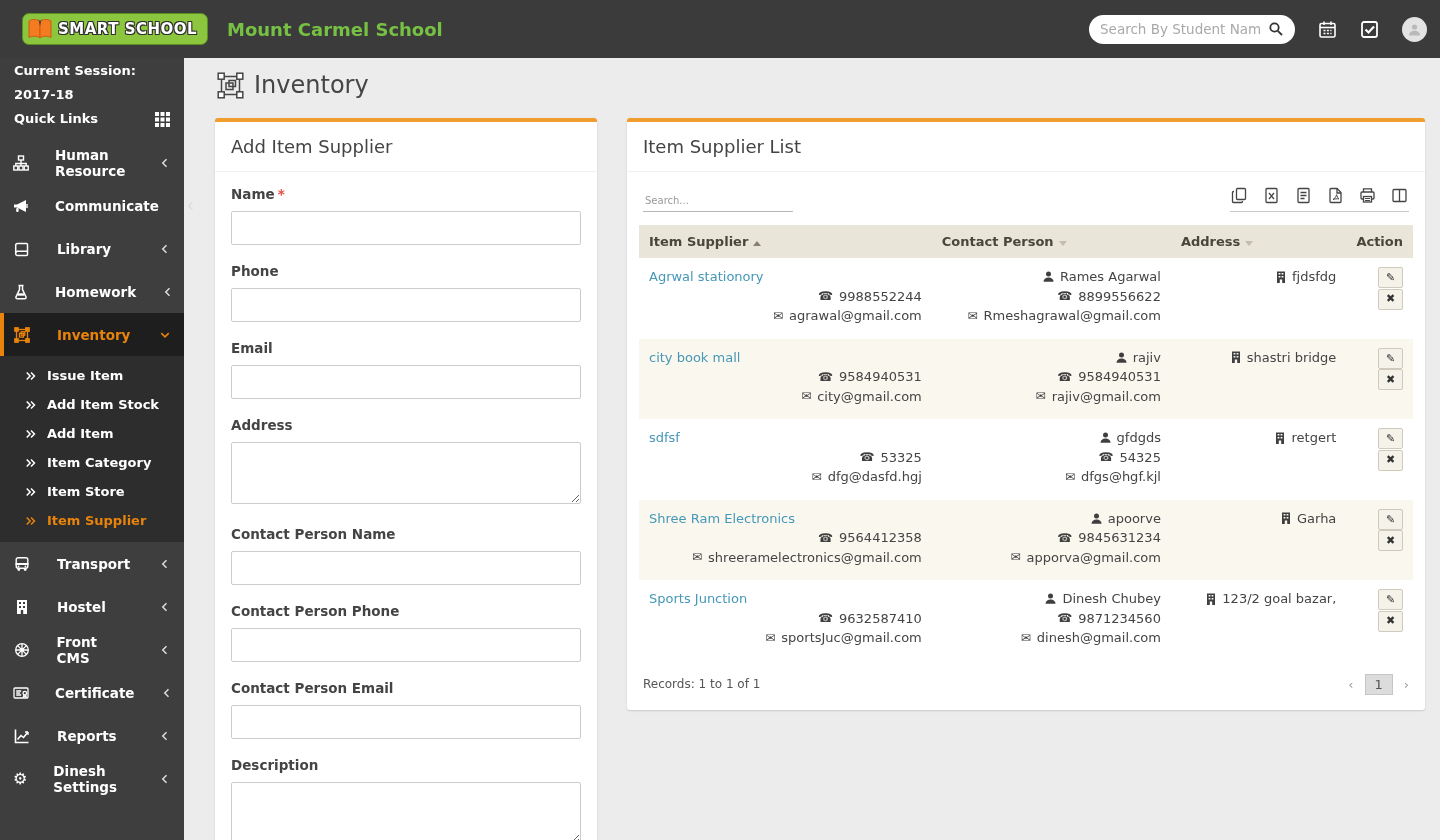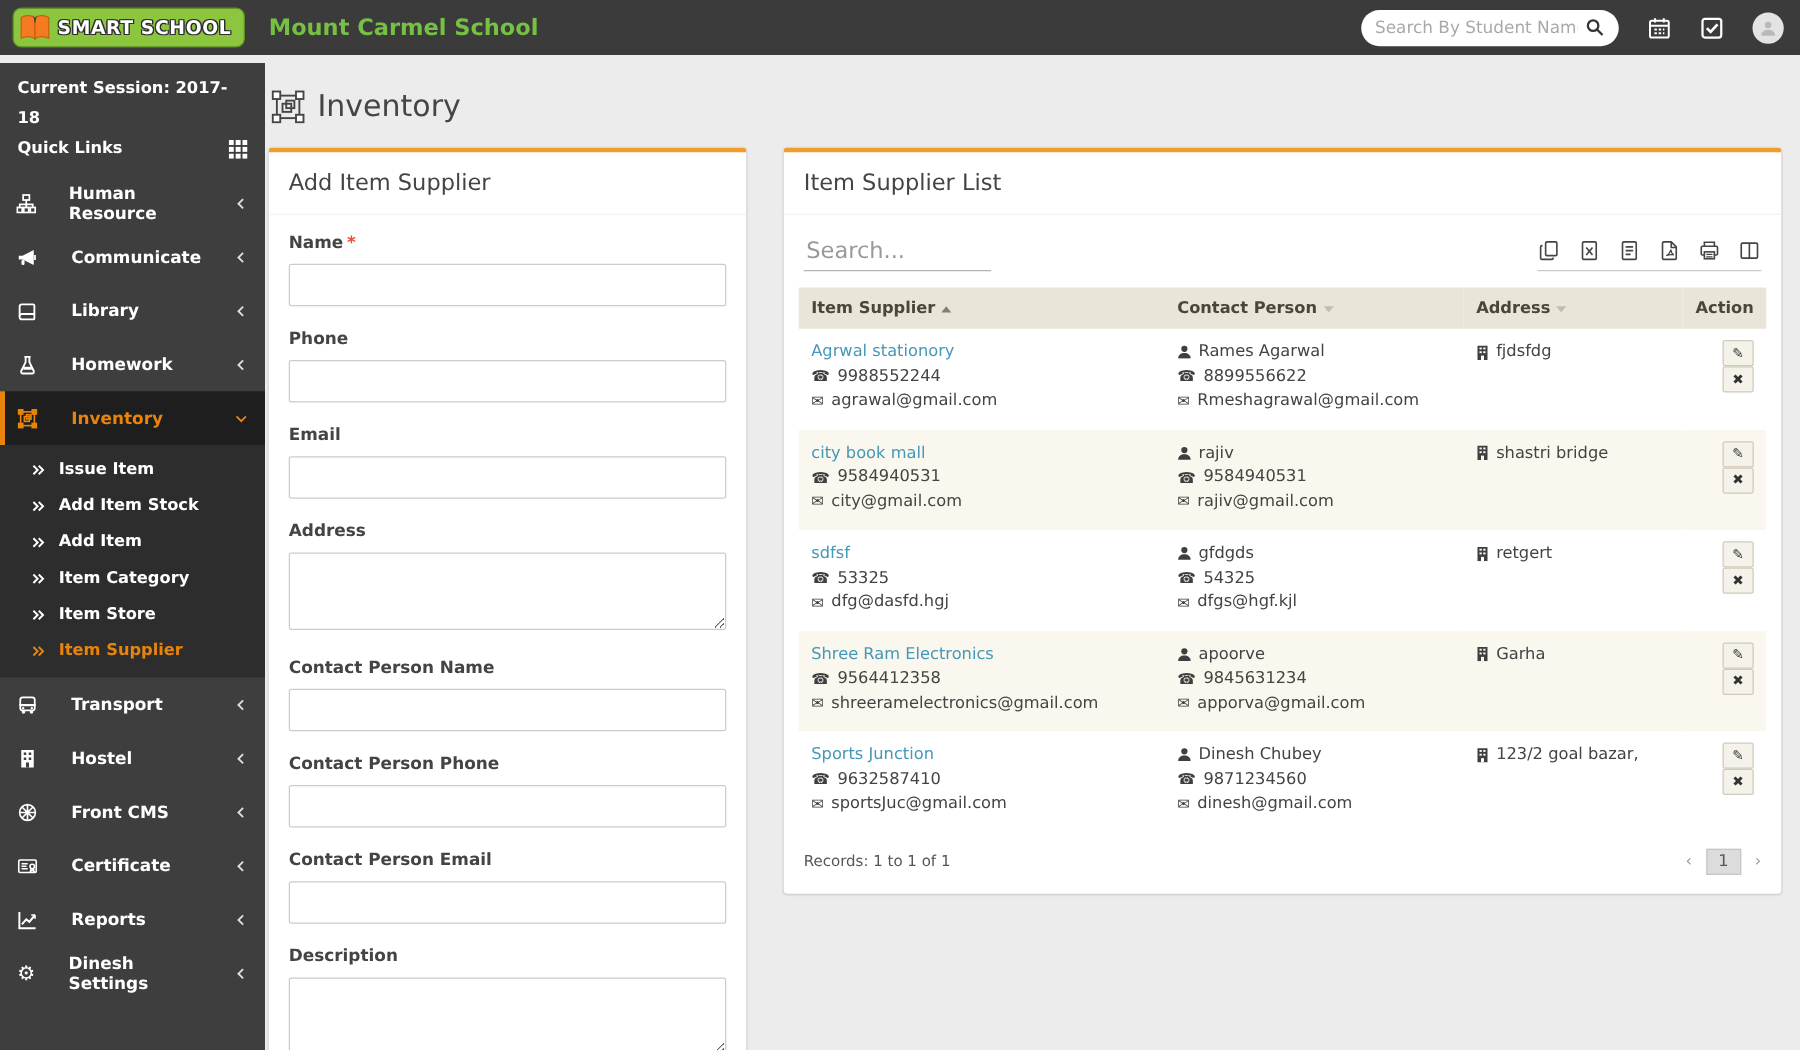--- a/index.html
+++ b/index.html
@@ -1,39 +1,39 @@
 <!DOCTYPE html>
 <html><head>
 <meta charset="utf-8">
 <style>
   * { margin:0; padding:0; box-sizing:border-box; }
   html,body { width:1440px; height:840px; overflow:hidden; background:#ececec;
     font-family:"DejaVu Sans","Liberation Sans",sans-serif; color:#444; }
 
   
-  .topbar { position:fixed; top:0; left:0; width:1440px; height:44px; background:#3b3b3b;
-    display:flex; align-items:center; z-index:20; }
+  .topbar { position:fixed; top:0; left:0; width:1440px; height:58px; background:#3b3b3b;
+    display:flex; align-items:center; z-index:20;padding-left:12px; }
   .logo-area { width:200px; display:flex; align-items:center; padding-left:10px; }
   .logo-badge { display:flex; align-items:center; gap:5px; background:#8cc63e;
     border:1px solid #5a8f23; border-radius:7px; padding:3px 10px 3px 4px; }
   .logo-text { color:#fff; font-weight:bold; font-size:15px; letter-spacing:.5px;
     text-shadow:-1px -1px 0 #2e2e2e,1px -1px 0 #2e2e2e,-1px 1px 0 #2e2e2e,1px 1px 0 #2e2e2e; }
   .school-title { margin-left:15px; color:#76c043; font-weight:bold; font-size:18px; }
   .topbar-right { margin-left:auto; display:flex; align-items:center; gap:23px; padding-right:13px; }
   .search-pill { background:#fff; border-radius:15px; height:29px; width:206px;
     display:flex; align-items:center; padding:0 11px; gap:6px; }
   .search-pill input { border:none; outline:none; flex:1; min-width:0; font-size:13.5px; color:#555;
     font-family:inherit; }
   .search-pill input::placeholder { color:#a9a9a9; }
   .tb-icon { display:flex; align-items:center; }
   .avatar { width:25px; height:25px; border-radius:50%; background:#e3e3e3;
     display:flex; align-items:center; justify-content:center; color:#9a9a9a; font-size:11px; }
 
   
-  .sidebar { position:fixed; top:50px; left:0; width:212px; height:790px; background:#3e3e3e;
+  .sidebar { position:fixed; top:50px; left:0; width:184px; height:790px; background:#3e3e3e;
     color:#fff; font-size:13.5px; z-index:10; }
   .session-block { padding:9px 14px 8px; line-height:24px; font-weight:bold; font-size:13px; }
   .quick-links-row { display:flex; justify-content:space-between; align-items:center; }
   .menu { margin-top:2px; }
   .menu-item { height:43px; display:flex; align-items:center; padding:0 13px; gap:26px;
     font-weight:bold; cursor:pointer; }
   .menu-item .mi-icon { width:18px; display:flex; justify-content:center; }
   .menu-item .chev { margin-left:auto; display:flex; color:#ddd; }
   .menu-item.active { background:#1e1e1e; border-left:4px solid #e8830c; padding-left:9px;
     color:#e8830c; }
@@ -60,37 +60,37 @@
   .field label { display:block; font-weight:bold; font-size:13.5px; color:#444; margin-bottom:9px; }
   .req { color:#e74c3c; margin-left:3px; }
   .field input[type=text] { width:100%; height:34px; border:1px solid #ccc; border-radius:2px;
     padding:0 8px; font-size:13px; font-family:inherit; }
   .field textarea { width:100%; height:62px; border:1px solid #ccc; border-radius:2px;
     padding:6px 8px; font-size:13px; font-family:inherit; resize:vertical; }
 
   
   .panel-right { flex:1; }
   .list-toolbar { padding:15px 16px 0; display:flex; justify-content:space-between; align-items:flex-end; }
-  .list-search input { border:none; border-bottom:1px solid #b5b5b5; width:150px; font-size:18px;
+  .list-search input { border:none; border-bottom:1px solid #b5b5b5; width:150px; font-size:10px;
     padding:3px 2px 5px; outline:none; color:#555; font-family:inherit; background:transparent; }
   .list-search input::placeholder { color:#999; }
   .export-icons { display:flex; gap:15px; border-bottom:1px solid #c9c9c9; padding:0 1px 7px; }
   .export-icons .ei { display:flex; cursor:pointer; }
   table.supplier-table { width:calc(100% - 24px); margin:13px 12px 0; border-collapse:collapse;
     font-size:13px; color:#444; }
   .supplier-table th { background:#e9e5d8; text-align:left; padding:9px 10px; font-size:13px;
     color:#4a463b; white-space:nowrap; }
   .supplier-table th.col-action, .supplier-table td.act-cell { text-align:right; }
   .supplier-table td { padding:9px 10px 13px; vertical-align:top; line-height:19.5px; }
   .supplier-table tr.even td { background:#faf7ee; }
   .sort-up { display:inline-block; width:0; height:0; border-left:4px solid transparent;
     border-right:4px solid transparent; border-bottom:5px solid #847f6e; margin-left:5px; }
   .sort-down { display:inline-block; width:0; height:0; border-left:4px solid transparent;
     border-right:4px solid transparent; border-top:5px solid #c2bdac; margin-left:5px; }
-  .cell-line { display:flex; align-items:center; gap:6px; }
+  .cell-line { display:flex; align-items:center; gap:6px;justify-content:flex-end; }
   .cell-line .glyph { font-size:12px; color:#3f3f3f; }
   a.supplier-link { color:#4698b8; text-decoration:none; }
   .act-btn { display:inline-flex; align-items:center; justify-content:center; width:25px; height:21px;
     background:#f5f2e9; border:1px solid #cfcabb; border-radius:2px; font-size:11px; color:#333;
     margin-left:4px; cursor:pointer; }
   .list-footer { display:flex; justify-content:space-between; align-items:center;
     padding:13px 16px 15px; font-size:12px; color:#555; }
   .pager { display:flex; align-items:center; gap:11px; color:#9a9a9a; font-size:13px; }
   .page-box { background:#dcdcdc; border:1px solid #c6c6c6; padding:2px 9px; color:#555; }
 

